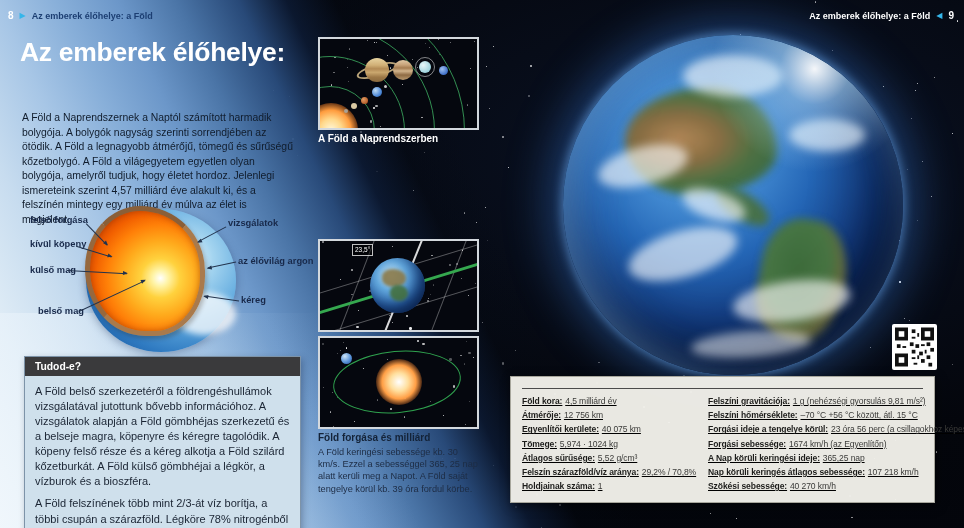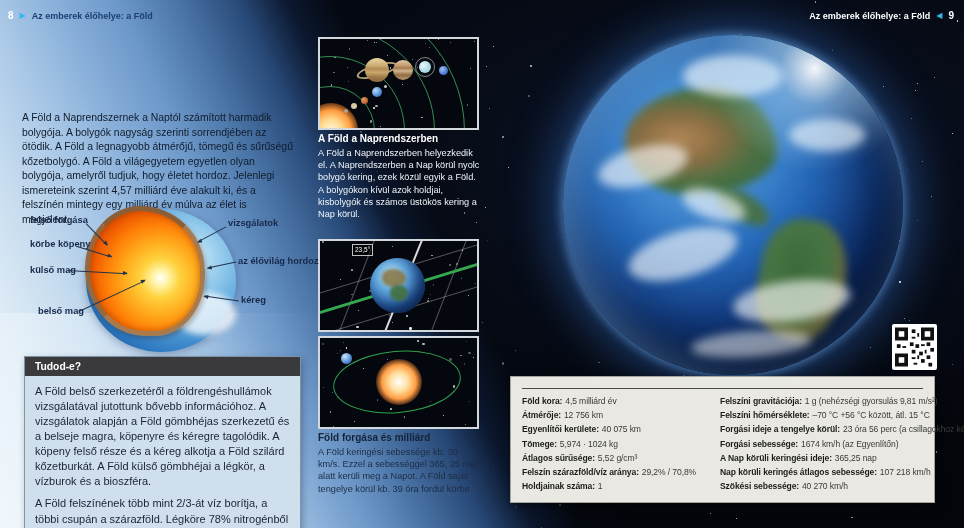--- a/index.html
+++ b/index.html
@@ -128,21 +128,21 @@
   .cl6{left:118px;top:156px;width:66px;height:28px;transform:rotate(18deg);}
   .cl7{left:128px;top:296px;width:120px;height:26px;transform:rotate(-4deg);opacity:.5;}
   
   .qr{left:892px;top:324px;width:45px;height:46px;background:#fff;border-radius:2px;padding:3px;}
   .qr svg{display:block;width:100%;height:100%;}
   
   .databox{left:510px;top:376px;width:425px;background:rgba(241,239,233,.97);border:1px solid #a7a69c;
     box-shadow:2px 3px 9px rgba(0,0,0,.55);padding:7px 11px 8px;}
   .db-title{font-size:11px;font-weight:bold;color:#1c1c1c;}
   .db-rule{border-top:1.5px solid #4a4a4a;margin:4px 0 5px;}
-  .db-cols{display:flex;gap:12px;}
+  .db-cols{display:flex;gap:0;text-decoration:underline;}
   .db-col1{flex:0 0 186px;} .db-col2{flex:1;}
   .drow{white-space:nowrap;font-size:9px;line-height:1.58;letter-spacing:-.1px;transform:scaleX(.95);transform-origin:0 50%;color:#3a3a38;}
   .drow b{color:#1d1d1b;margin-right:3px;}
 </style>
 </head>
 <body>
 
 <div class="spread">
   <div class="stars">
       <i style="left:908.7px;top:320.0px;width:1px;height:1px;opacity:0.49"></i>
@@ -351,35 +351,36 @@
     <span class="crumb">Az emberek élőhelye: a Föld</span>
   </div>
 
   <div class="z hdr-r">
     <span class="crumb">Az emberek élőhelye: a Föld</span>
     <span class="tri" style="color:#35b6ea">◀</span>
     <span class="pnum">9</span>
   </div>
 
   <div class="z title">
+    <div>Az emberek élőhelye:</div>
   </div>
 
   <div class="z intro">A Föld a Naprendszernek a Naptól számított harmadik bolygója. A bolygók nagyság szerinti sorrendjében az ötödik. A Föld a legnagyobb átmérőjű, tömegű és sűrűségű kőzetbolygó. A Föld a világegyetem egyetlen olyan bolygója, amelyről tudjuk, hogy életet hordoz. Jelenlegi ismereteink szerint 4,57 milliárd éve alakult ki, és a felszínén mintegy egy milliárd év múlva az élet is megjelent.</div>
 
   <div class="z cutglobe">
     <div class="cg-sphere"></div>
     <div class="cg-cloud"></div>
     <div class="cg-cut"></div>
   </div>
   <span class="z dlbl lb1">felső forgása</span>
-  <span class="z dlbl lb2">körbe köpeny</span>
+  <span class="z dlbl lb2">kívül köpeny</span>
   <span class="z dlbl lb3">külső mag</span>
   <span class="z dlbl lb4">belső mag</span>
   <span class="z dlbl lb5">vizsgálatok</span>
-  <span class="z dlbl lb6">az élővilág hordoz</span>
+  <span class="z dlbl lb6">az élővilág argon</span>
   <span class="z dlbl lb7">kéreg</span>
   <i class="ll l1 z"></i>
   <i class="ll l2 z"></i>
   <i class="ll l3 z"></i>
   <i class="ll l4 z"></i>
   <i class="ll l5 z"></i>
   <i class="ll l6 z"></i>
   <i class="ll l7 z"></i>
 
   <div class="z knowbox">
@@ -436,21 +437,20 @@
     <div class="pl neptune"></div>
     <div class="pl earth1"></div>
     <div class="pl moon1"></div>
     <div class="pl mars1"></div>
     <div class="pl venus1"></div>
     <div class="pl mercury1"></div>
   </div>
 
   <div class="z cap cap1">
     <h4 class="capt">A Föld a Naprendszerben</h4>
-    <p class="capx">A Föld a Naprendszerben helyezkedik el. A Naprendszerben a Nap körül nyolc bolygó kering, ezek közül egyik a Föld. A bolygókon kívül azok holdjai, kisbolygók és számos üstökös kering a Nap körül.</p>
   </div>
 
   <div class="z fig fig2">
     <div class="ministars">
         <i style="left:135.8px;top:21.9px;width:2.4px;height:2.4px;opacity:0.44"></i>
         <i style="left:76.9px;top:24.9px;width:1.5px;height:1.5px;opacity:0.42"></i>
         <i style="left:86.1px;top:74.1px;width:1.5px;height:1.5px;opacity:0.71"></i>
         <i style="left:129.2px;top:23.0px;width:1.5px;height:1.5px;opacity:0.40"></i>
         <i style="left:141.7px;top:9.4px;width:1px;height:1px;opacity:0.89"></i>
         <i style="left:107.1px;top:59.1px;width:1.5px;height:1.5px;opacity:0.47"></i>

